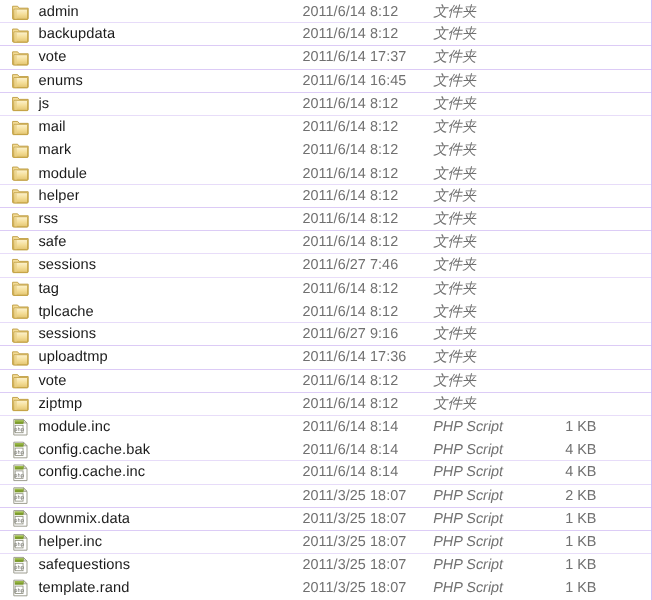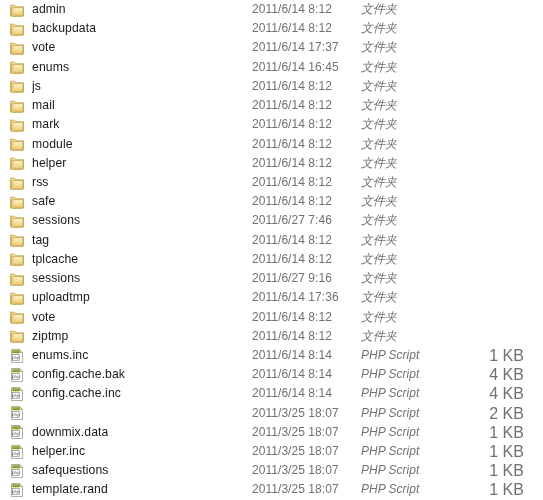--- a/index.html
+++ b/index.html
@@ -86,22 +86,22 @@
   .cell-type.cjk {
     font-family: "DejaVu Sans", "Liberation Sans", sans-serif;
     font-size: 12px;
   }
 
   
   .cell-size {
     width: 71px;
     flex: 0 0 71px;
     color: #707070;
-    font-size: 16px;
-    text-align: center;
+    font-size: 12px;
+    text-align: left;
     padding-right: 1px;
   }
 </style>
 </head>
 <body>
 
 <div id="file-list">
     <div class="row">
       <div class="cell-name">
         <span class="icon">
@@ -575,21 +575,21 @@
         <span class="icon">
           <svg class="file-ico" width="16" height="16" viewBox="0 0 16 16">
             <path d="M2.5 1.5h8.0l3.0 3.0v10.0h-11.0z" fill="#ffffff" stroke="#9a9a8c" stroke-width=".8"></path>
             <path d="M10.5 1.5l3.0 3.0h-3.0z" fill="#dedecf" stroke="#9a9a8c" stroke-width=".7"></path>
             <rect x="3.3" y="2.3" width="7.3" height="3.0" fill="#7d9c2e"></rect>
             <rect x="3.3" y="2.3" width="7.3" height="1.2" fill="#9cbb47"></rect>
             <rect x="3.6" y="6.4" width="6.6" height="6.2" fill="#ffffff" stroke="#8f9080" stroke-width=".7"></rect>
             <text x="6.9" y="11.2" font-family="DejaVu Sans, sans-serif" font-size="4.2" fill="#5d5d55" text-anchor="middle">php</text>
           </svg>
         </span>
-        <span class="name-text">enums.inc</span>
+        <span class="name-text">module.inc</span>
       </div>
       <div class="cell-date">2011/6/14 8:14</div>
       <div class="cell-type">PHP Script</div>
       <div class="cell-size">1 KB</div>
     </div>
     <div class="row">
       <div class="cell-name">
         <span class="icon">
           <svg class="file-ico" width="16" height="16" viewBox="0 0 16 16">
             <path d="M2.5 1.5h8.0l3.0 3.0v10.0h-11.0z" fill="#ffffff" stroke="#9a9a8c" stroke-width=".8"></path>

